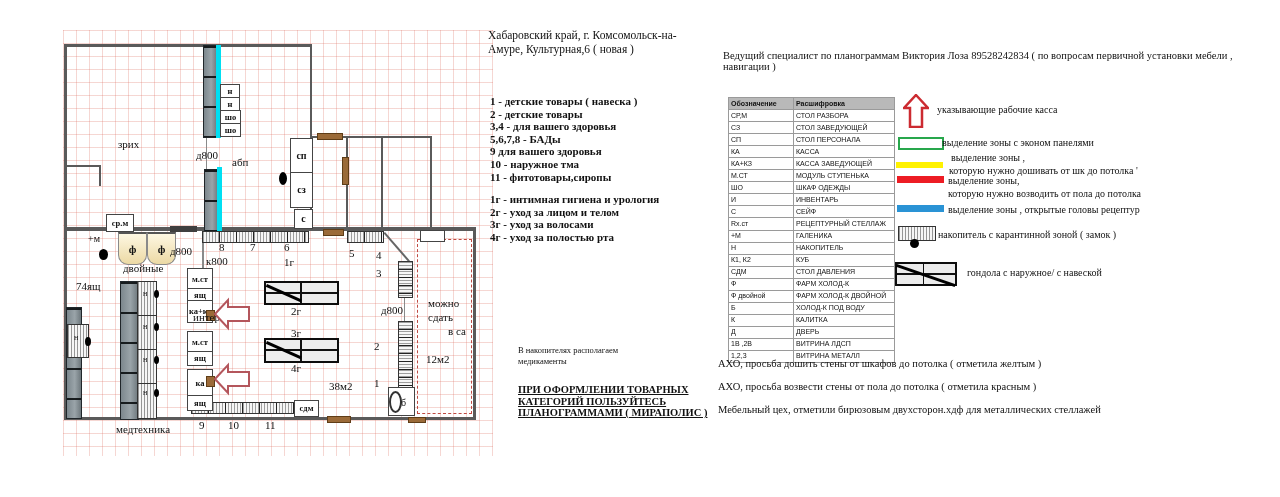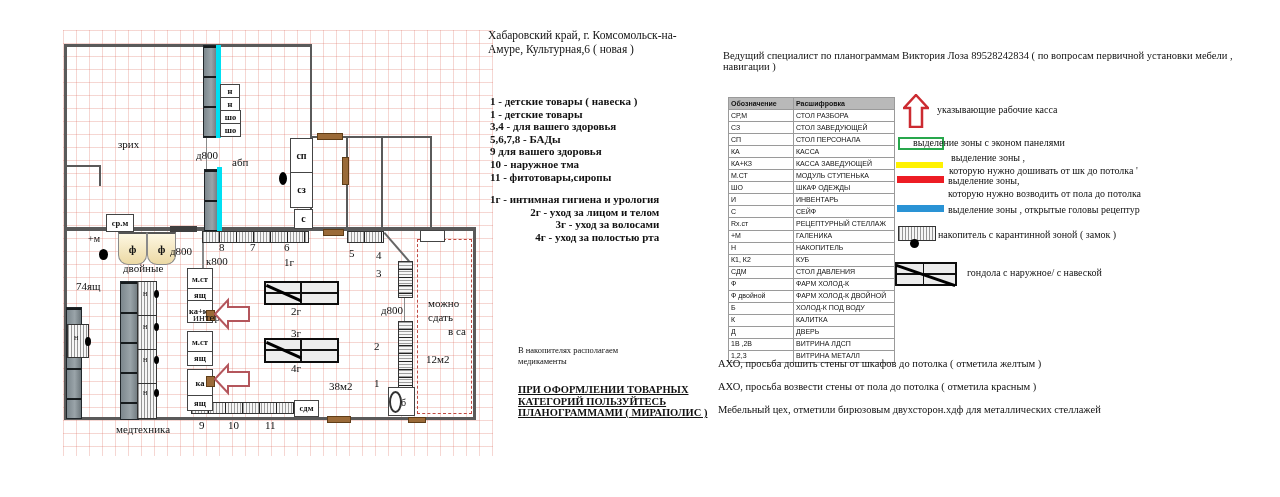--- a/index.html
+++ b/index.html
@@ -251,28 +251,28 @@
   </div>
 
   <div class="abs title" style="left:488px;top:28px;width:240px;">
     <div>Хабаровский край, г. Комсомольск-на-</div>
     <div>Амуре, Культурная,6 ( новая )</div>
   </div>
 
   <div class="abs cats" style="left:490px;top:95px;">
 
   <div>1 - детские товары ( навеска )</div>
-      <div>1 - детские товары</div>
+      <div>2 - детские товары</div>
       <div>3,4 - для вашего здоровья</div>
       <div>5,6,7,8 - БАДы</div>
       <div>9 для вашего здоровья</div>
       <div>10 - наружное тма</div>
       <div>11 - фитотовары,сиропы</div>
     </div>
-  <div class="abs cats" style="left:490px;top:193px;text-align:right;">
+  <div class="abs cats" style="left:490px;top:193px;">
 
   <div>1г - интимная гигиена и урология</div>
       <div>2г - уход за лицом и телом</div>
       <div>3г - уход за волосами</div>
       <div>4г - уход за полостью рта</div>
     </div>
 
   <div class="abs smallnote" style="left:518px;top:345px;">
     <div>В накопителях располагаем</div>
     <div>медикаменты</div>
@@ -383,21 +383,21 @@
       </tbody>
   </table>
 
   <div>
     <svg class="abs" style="left:903px;top:94px;" width="26" height="34" viewBox="0 0 26 34">
       <polygon points="13,1 25,14 19,14 19,33 7,33 7,14 1,14" fill="#ffffff" stroke="#cc2b31" stroke-width="2.5"></polygon>
     </svg>
     <div class="leg" style="left:937px;top:104px;">указывающие рабочие касса</div>
 
     <div class="greenrect" style="left:898px;top:137px;width:42px;height:9px;"></div>
-    <div class="leg" style="left:913px;top:137px;text-align:center;">выделение зоны с эконом панелями</div>
+    <div class="leg" style="left:942px;top:137px;text-align:center;">выделение зоны с эконом панелями</div>
 
     <div class="bar" style="left:896px;top:162px;width:47px;height:6px;background:#fff200;"></div>
     <div class="leg" style="left:951px;top:152px;">выделение зоны ,</div>
     <div class="leg" style="left:949px;top:165px;">которую нужно дошивать от шк до потолка  '</div>
 
     <div class="bar" style="left:897px;top:176px;width:47px;height:7px;background:#ed1c24;"></div>
     <div class="leg" style="left:948px;top:175px;">выделение зоны,</div>
     <div class="leg" style="left:948px;top:188px;">которую нужно возводить от пола до потолка</div>
 
     <div class="bar" style="left:897px;top:205px;width:47px;height:7px;background:#2a93d5;"></div>

